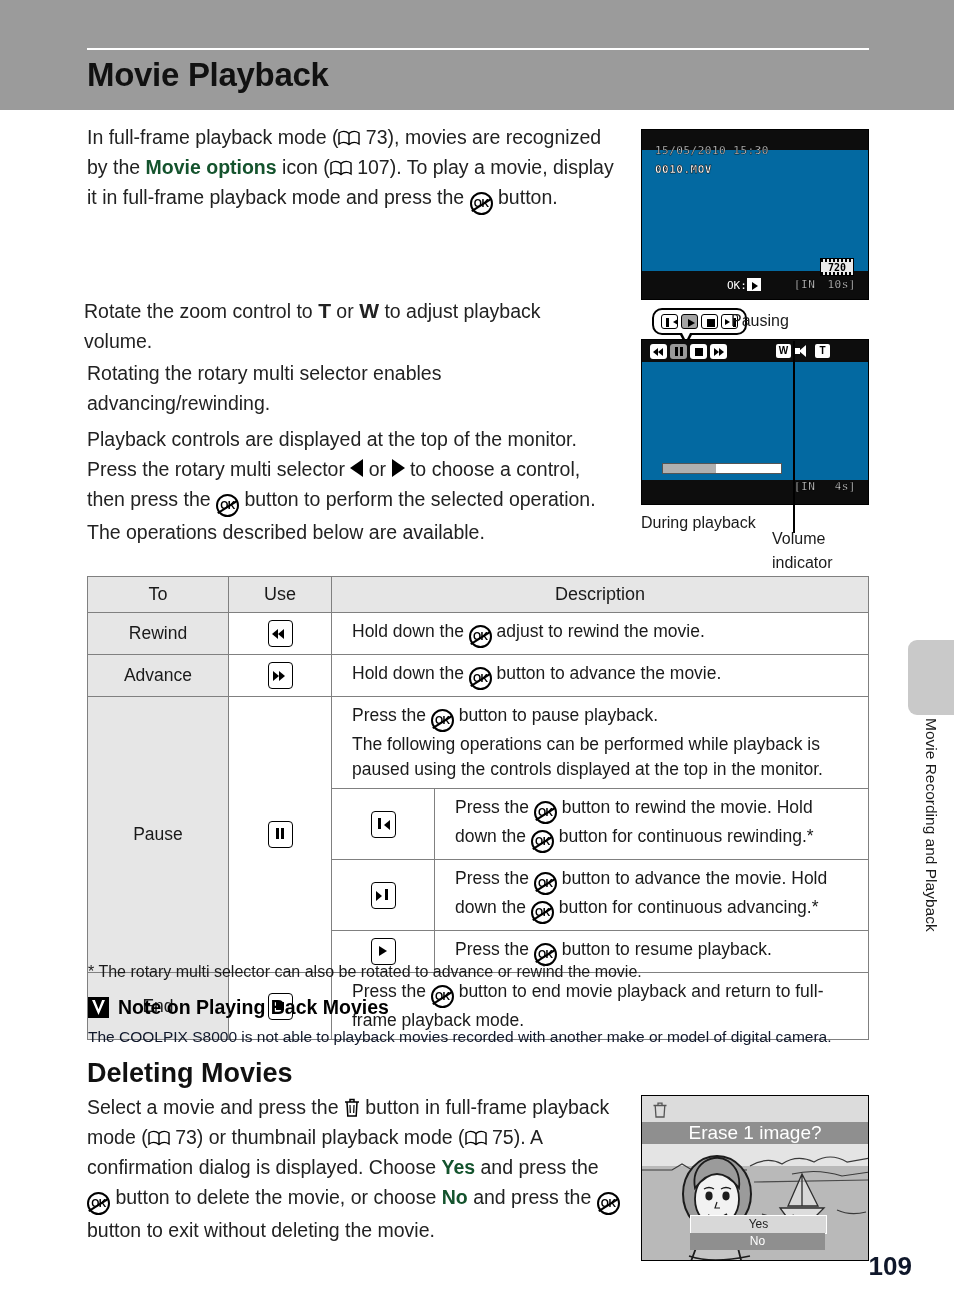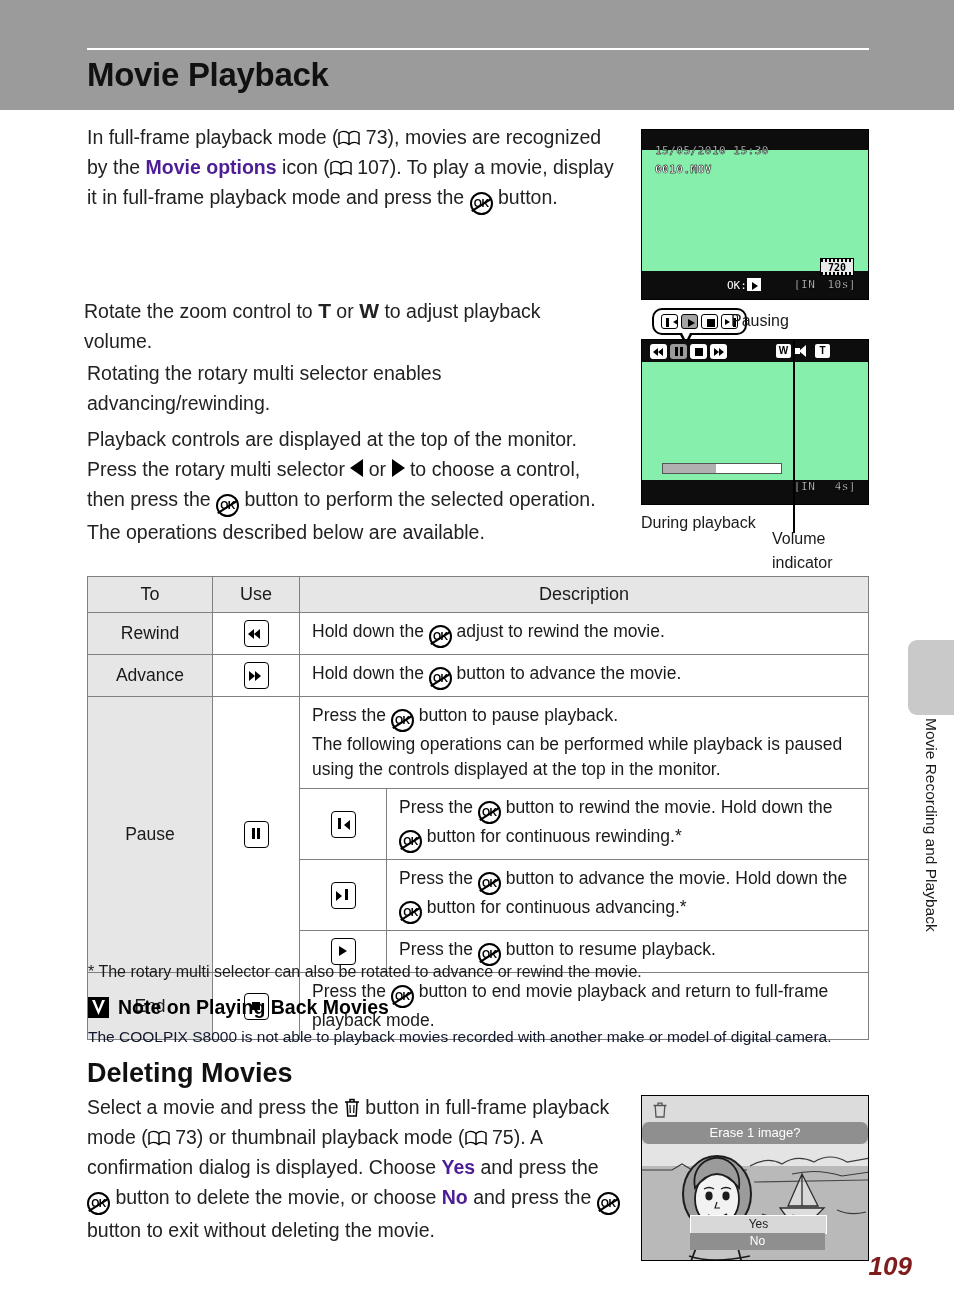--- a/index.html
+++ b/index.html
@@ -40,21 +40,21 @@
     position: absolute;
     font-size: 19.5px;
     line-height: 30px;
     color: #222;
   }
   #para-1 { left: 87px; top: 122px; width: 530px; }
   #para-2 { left: 84px; top: 296px; width: 528px; }
   #para-3 { left: 87px; top: 358px; width: 528px; }
   #para-4 { left: 87px; top: 424px; width: 528px; }
 
-  b, strong { font-weight: bold; color: #4c1d95; }
+  b, strong { font-weight: bold; color: #14532d; }
 
   
   .ok-btn {
     display: inline-block;
     width: 19px; height: 19px;
     border: 2px solid #000;
     border-radius: 50%;
     font-size: 10.5px;
     font-weight: bold;
     line-height: 19px;
@@ -99,21 +99,21 @@
     background: #0d0d0d;
     border: 1px solid #000;
     box-sizing: border-box;
   }
   #cam-1 { left: 641px; top: 129px; width: 228px; height: 171px; }
   #cam-2 { left: 641px; top: 339px; width: 228px; height: 166px; }
 
   .cam-inner {
     position: absolute;
     left: 0; right: 0;
-    background: #86efac;
+    background: #0369a1;
   }
   #cam1-inner { top: 20px; bottom: 28px; }
   #cam2-inner { top: 22px; bottom: 24px; }
 
   .cam-text {
     position: absolute;
     color: #fff;
     font-family: "DejaVu Sans Mono", monospace;
     font-size: 11px;
     letter-spacing: 0.5px;
@@ -268,21 +268,21 @@
   
   .tbl {
     position:absolute; left: 87px; top: 576px;
     width: 782px;
     border-collapse: collapse;
     font-size: 17.5px;
     color: #1a1a1a;
   }
   .tbl td, .tbl th {
     border: 1.5px solid #808080;
-    padding: 6px 12px;
+    padding: 6px 20px;
     vertical-align: middle;
     font-weight: normal;
   }
   .tbl .hdr { background:#e6e6e6; text-align:center; font-size:18px; padding: 7px 4px; }
   .c-to  { width: 100px; background:#e6e6e6; text-align:center; }
   .c-use { width: 62px;  text-align:center; }
   .c-sub { width: 62px;  text-align:center; }
   .tbl .desc { line-height: 25px; }
 
   .keyicon {
@@ -344,23 +344,22 @@
   #cam-3 {
     position:absolute; left: 641px; top: 1095px; width: 228px; height: 166px;
     border: 1.5px solid #000; box-sizing:border-box;
     background:#d5d5d5; overflow:hidden;
   }
   .dlg-topbar { position:absolute; left:0; right:0; top:0; height:26px; background:#dcdcdc; }
   .dlg-trash { position:absolute; left:10px; top:5px; width:16px; height:17px; }
   .dlg-titlebar {
     position:absolute; left:0; right:0; top:26px; height:22px;
     background:#8f8f8f; color:#fff; text-align:center;
-    font-size:13px; line-height:22px;
+    font-size:19px; line-height:22px;
     font-family:"Liberation Sans", sans-serif;
-    border-radius:7px;
   }
   .scene { position:absolute; left:0; right:0; top:48px; bottom:0; }
   .sky { position:absolute; left:0; right:0; top:0; height:22px; background:#e4e4e4; }
   .sea { position:absolute; left:0; right:0; top:22px; bottom:0; background:#b9b9b9; }
   .dlg-btn {
     position:absolute; left:48px; width:135px; height:17px;
     font-size:12px; text-align:center; line-height:17px;
   }
   #dlg-yes { top:119px; background:#d8d8d8; color:#222; border:1px solid #fff; }
   #dlg-no  { top:137px; background:#8f8f8f; color:#fff; }
@@ -371,21 +370,21 @@
     background:#c9c9c9; border-radius: 9px 0 0 9px;
   }
   .side-text {
     position:absolute; right:14px; top:718px;
     font-size:15.5px; color:#1a1a1a;
     writing-mode: vertical-rl;
     white-space:nowrap;
   }
   .pagenum {
     position:absolute; right:42px; top:1251px;
-    font-size:26px; font-weight:bold; font-style:italic; color:#7f1d1d;
+    font-size:26px; font-weight:bold; color:#0f172a;
   }
 </style>
 </head>
 <body>
 
 <div class="header-band">
   <div class="header-rule"></div>
   <div class="page-title">Movie Playback</div>
 </div>
 

